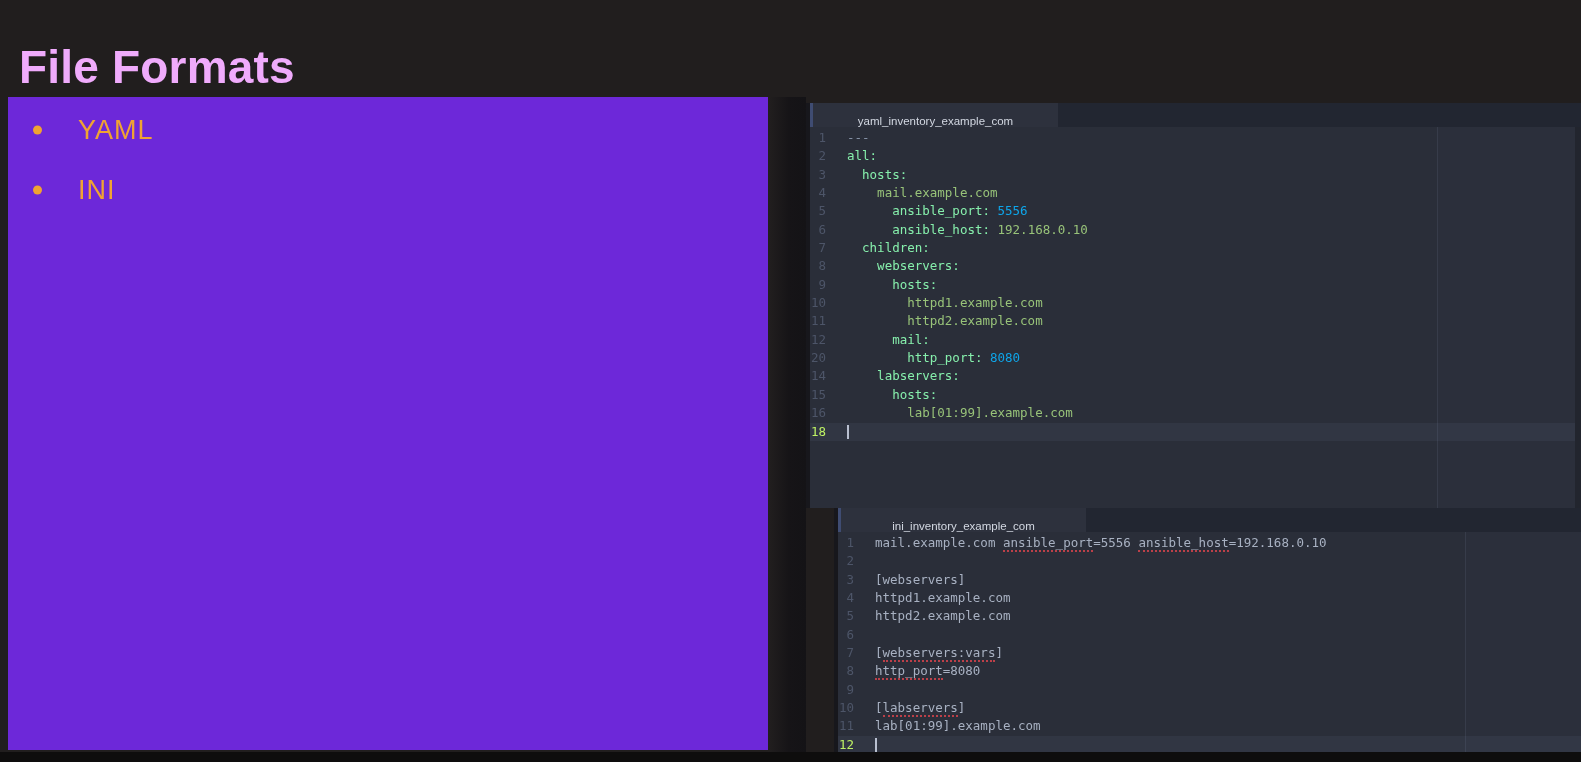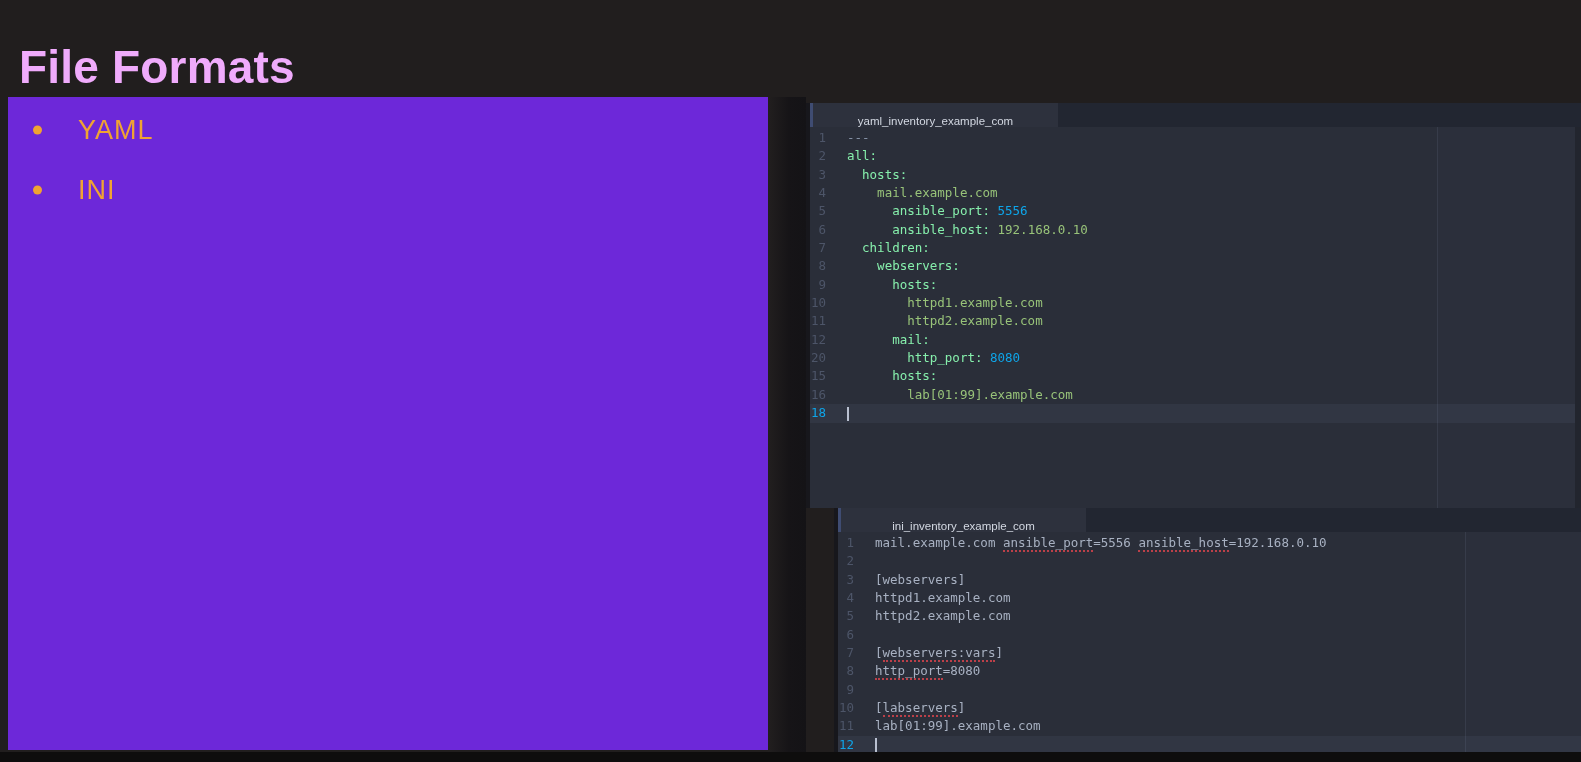--- a/index.html
+++ b/index.html
@@ -67,21 +67,21 @@
     background: #2b2f3b; border-left: 1px solid #373c4a; z-index: 0;
   }
   .right-edge {
     position: absolute; right: 0; top: 0; bottom: 0; width: 6px;
     background: #22252e; z-index: 2;
   }
   .lines { position: relative; z-index: 1; }
   .line { display: flex; height: 18.35px; align-items: center; }
   .line.active { background: rgba(173, 192, 231, 0.06); }
   .ln { flex: none; width: 16px; text-align: right; color: #4d5568; }
-  .line.active .ln { color: #0ea5e9; }
+  .line.active .ln { color: #bef264; }
   .code { white-space: pre; padding-left: 21px; color: #a8b1c2; }
   .sk { color: #86efac; }   
   .sg { color: #98c379; }   
   .so { color: #0ea5e9; }   
   .sp { color: #8591a5; }   
   .st { color: #a8b1c2; }   
   .squiggle { border-bottom: 2px dotted #bb4049; }
   .cursor {
     display: inline-block; width: 2px; height: 14px; background: #b9c0d0;
     vertical-align: middle;
@@ -167,20 +167,24 @@
           </div>
           <div class="line">
             <span class="ln">12</span>
             <span class="code"><span class="sk">      mail:</span></span>
           </div>
           <div class="line">
             <span class="ln">20</span>
             <span class="code"><span class="sk">        http_port:</span><span class="st"> </span><span class="so">8080</span></span>
           </div>
           <div class="line">
+            <span class="ln">14</span>
+            <span class="code"><span class="sk">    labservers:</span></span>
+          </div>
+          <div class="line">
             <span class="ln">15</span>
             <span class="code"><span class="sk">      hosts:</span></span>
           </div>
           <div class="line">
             <span class="ln">16</span>
             <span class="code"><span class="sg">        lab[01:99].example.com</span></span>
           </div>
           <div class="line active">
             <span class="ln">18</span>
             <span class="code"><span class="cursor"></span></span>

